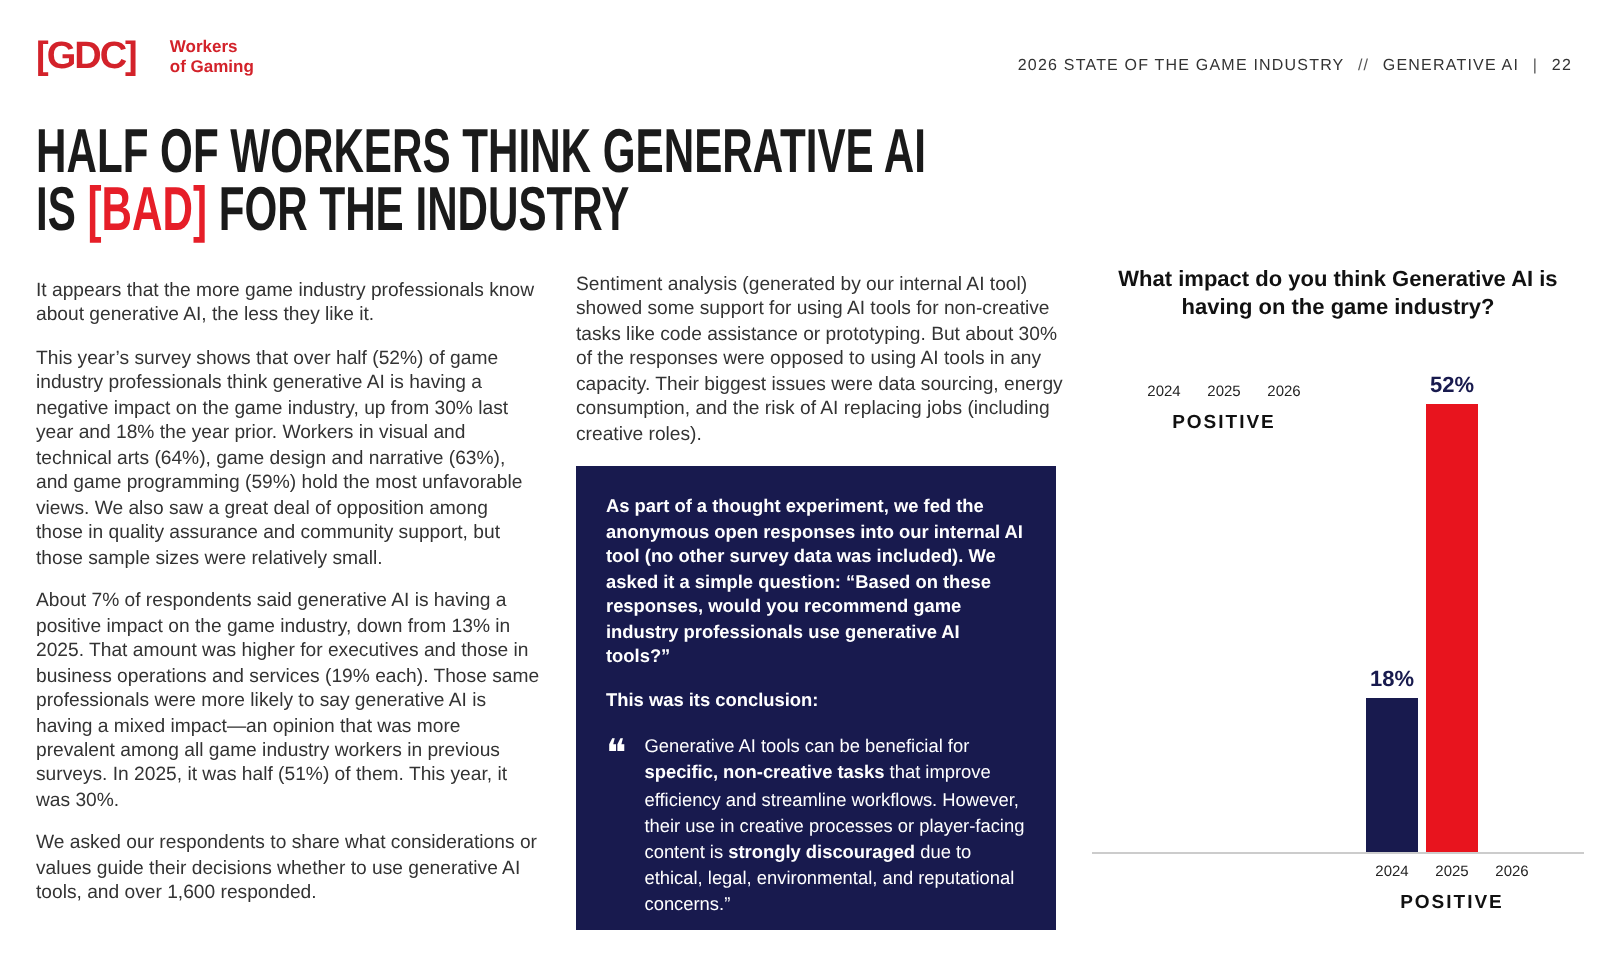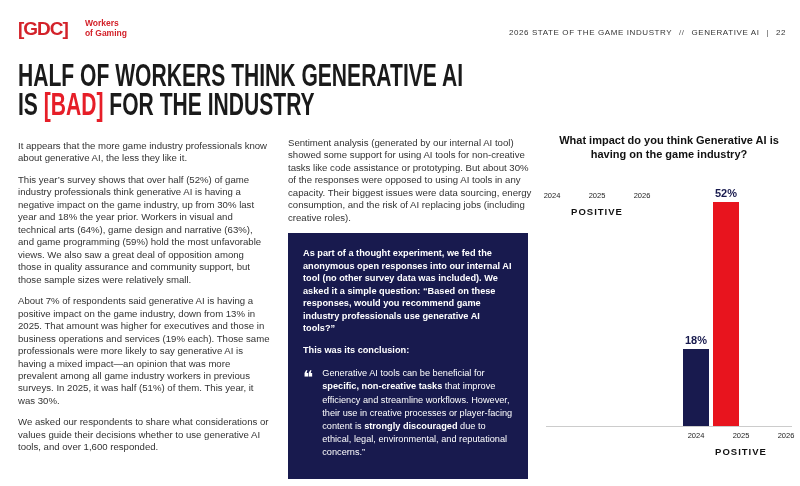--- a/index.html
+++ b/index.html
@@ -23,38 +23,38 @@
     font-size:31px; line-height:0.95; font-weight:bold; color:#1a1a1a;
     transform:scaleX(0.68); transform-origin:0 0; white-space:nowrap;
   }
   h1 .hl { color:#e61e28; }
   
   .col { position:absolute; font-size:9.6px; line-height:1.3; color:#333; }
   .col p { margin-bottom:9px; }
   .col-left { left:18px; top:140px; width:252px; }
   .col-mid  { left:288px; top:137px; width:246px; }
   
-  .callout { background:#181a4e; color:#ffffff; width:240px; padding:14px 15px 20px; margin-top:2px; }
+  .callout { background:#181a4e; color:#ffffff; width:240px; padding:14px 15px 6px; margin-top:2px; }
   .callout p { font-weight:bold; font-size:9.2px; line-height:1.36; margin-bottom:9px; }
   .quote-row { display:flex; gap:9px; margin-top:11px; }
   .quote-icon { font-size:19px; line-height:1; flex:none; margin-top:1px; color:#fff; }
   .quote-text { font-weight:normal; font-size:9.2px; line-height:1.42; }
   .quote-text b { font-weight:bold; }
   
   .chart-col { position:absolute; left:548px; top:133px; width:242px; }
   .chart-title { font-weight:bold; font-size:11px; line-height:1.3; text-align:center; color:#111; }
   .plot { position:relative; margin-top:24px; }
   .axis { position:absolute; left:-2px; right:-2px; top:240px; height:1px; background:#cccccc; }
   .groups-row { display:flex; justify-content:center; gap:28px; position:relative; }
   .group { display:flex; flex-direction:column; }
   .bars { display:flex; align-items:flex-end; gap:4px; height:240px; }
   .bar-wrap { display:flex; flex-direction:column; align-items:center; justify-content:center; }
   .bar-label { font-weight:bold; font-size:11px; color:#181a4e; margin-bottom:3px; white-space:nowrap; }
   .bar { width:26px; }
-  .years { display:flex; gap:19px; margin-top:5px; }
+  .years { display:flex; gap:4px; margin-top:5px; }
   .year { width:26px; text-align:center; font-size:7.5px; color:#222; }
   .glabel { text-align:center; font-weight:bold; font-size:9.5px; letter-spacing:1px; color:#111; margin-top:6px; }
 </style>
 </head>
 <body>
 
 <div class="header-logo">
   <span class="logo-bracket">[GDC]</span>
   <span class="logo-text">
     <span>Workers</span><br>

